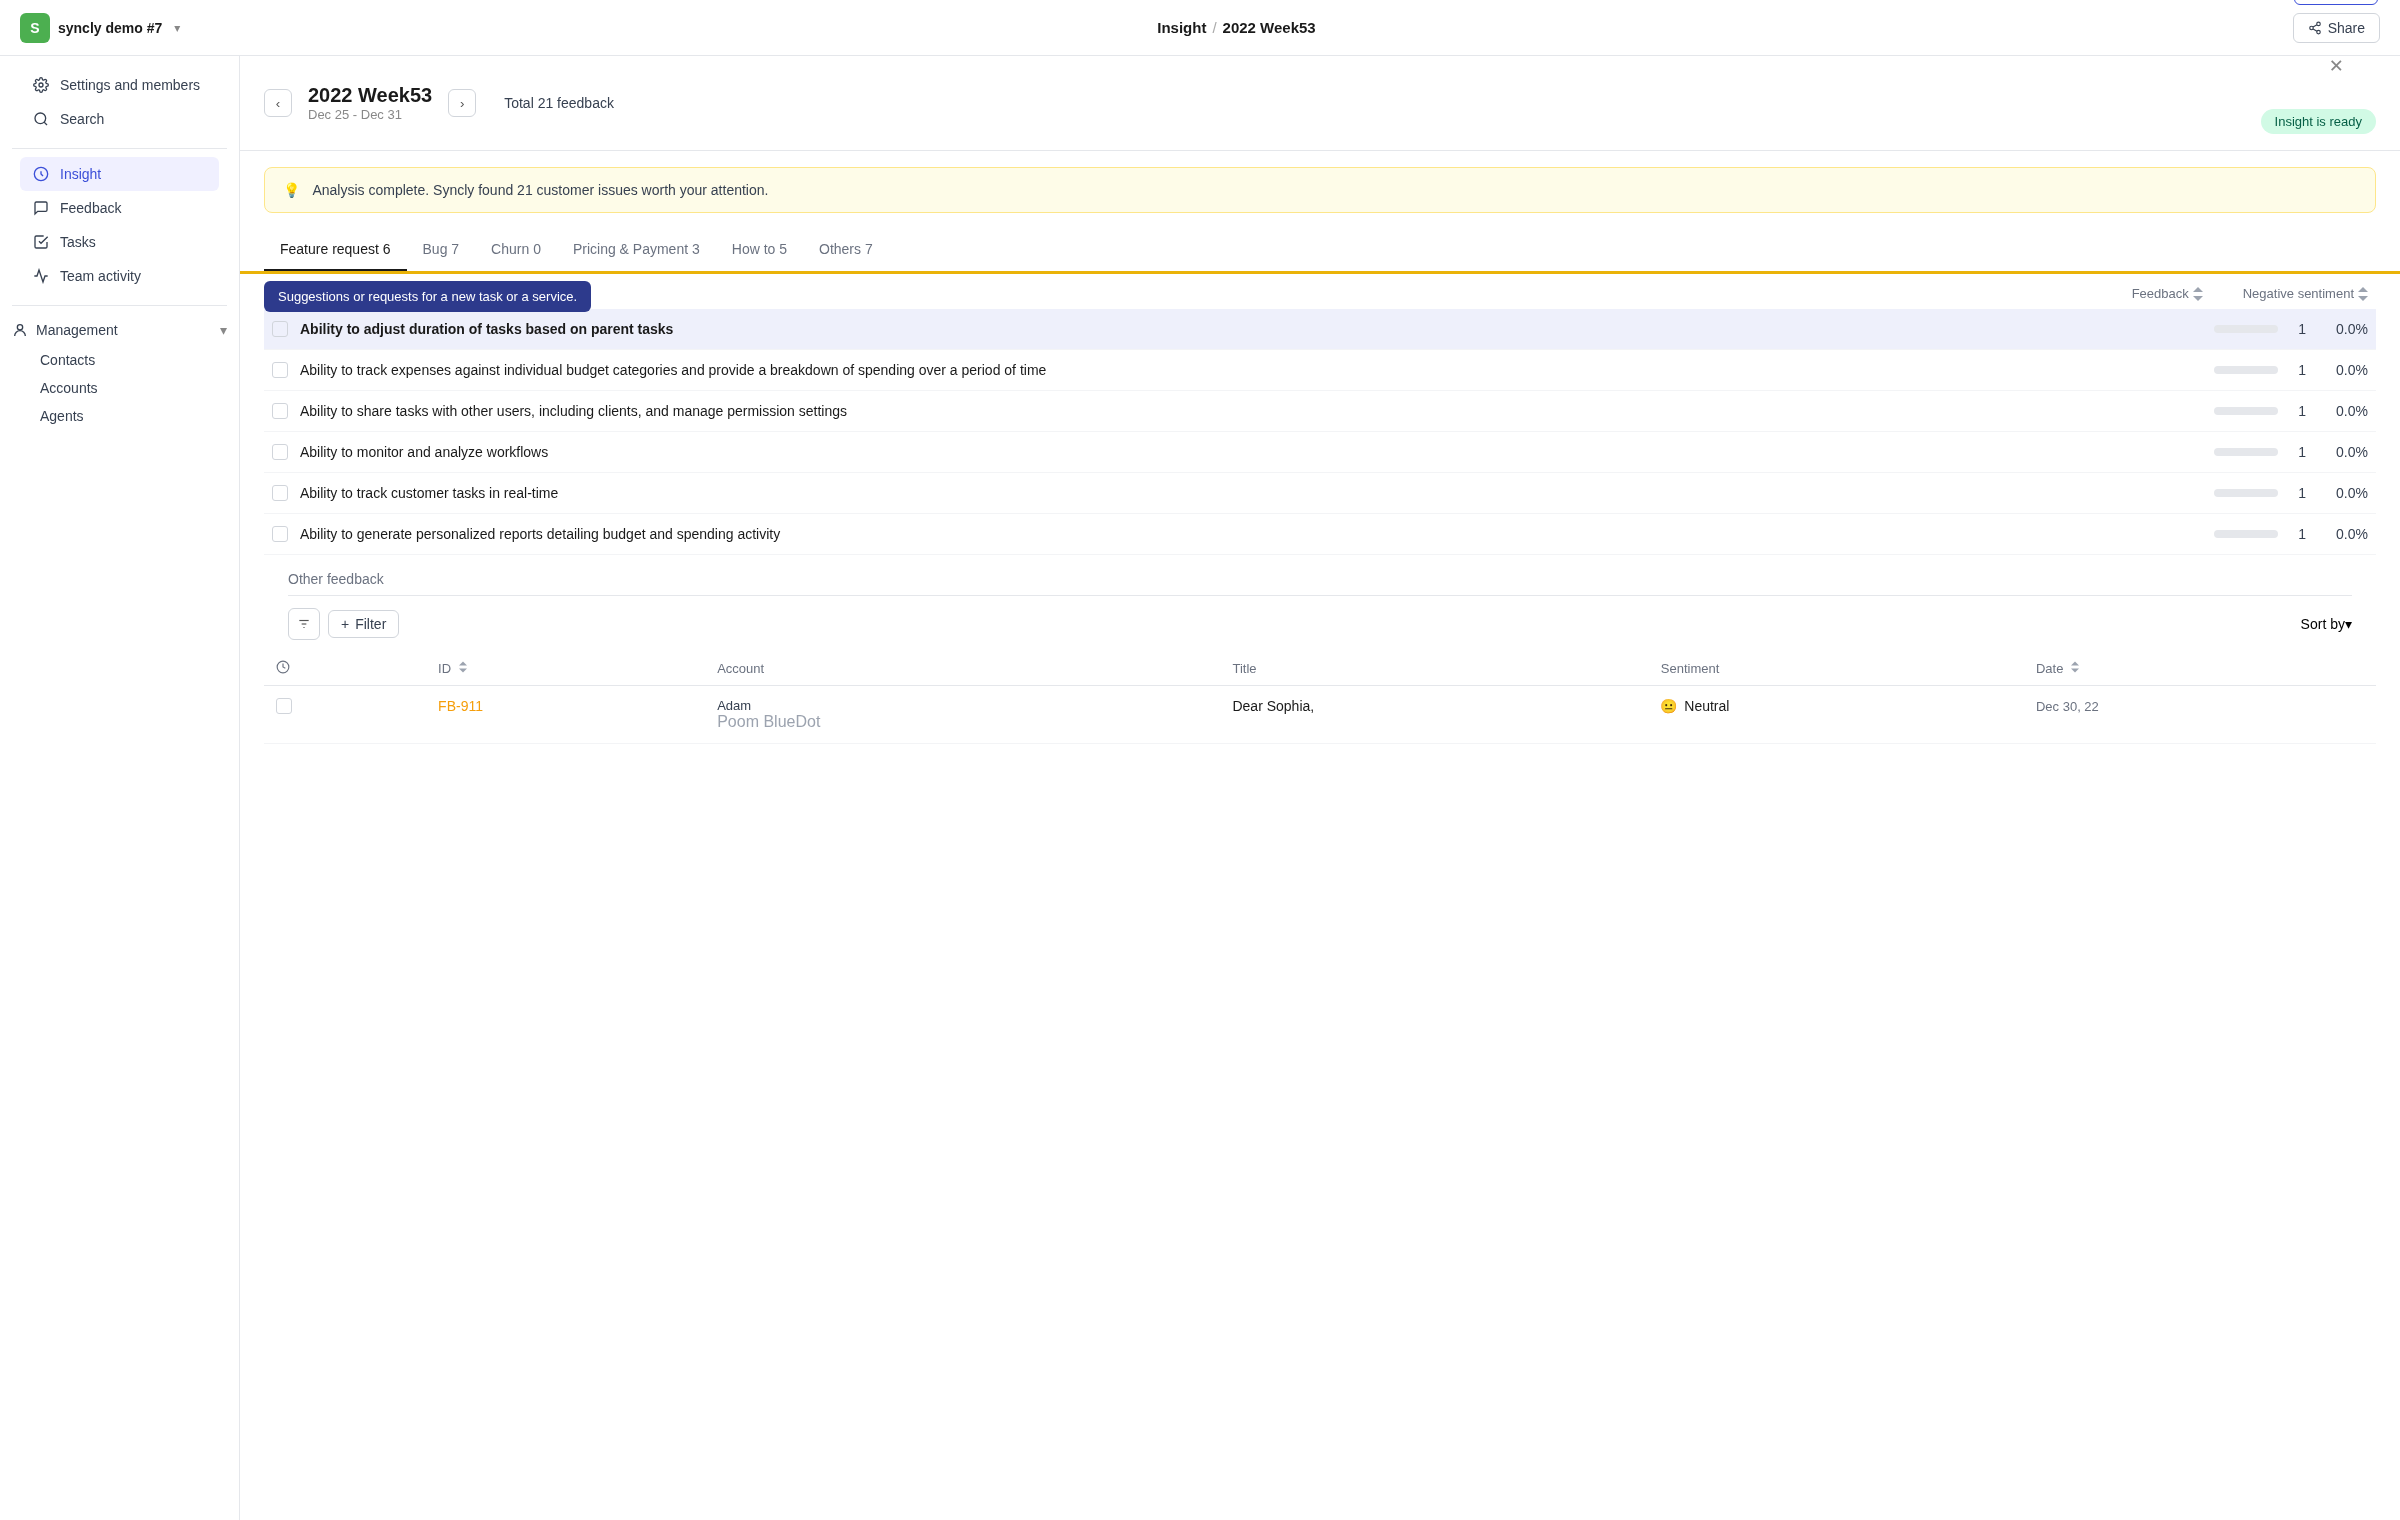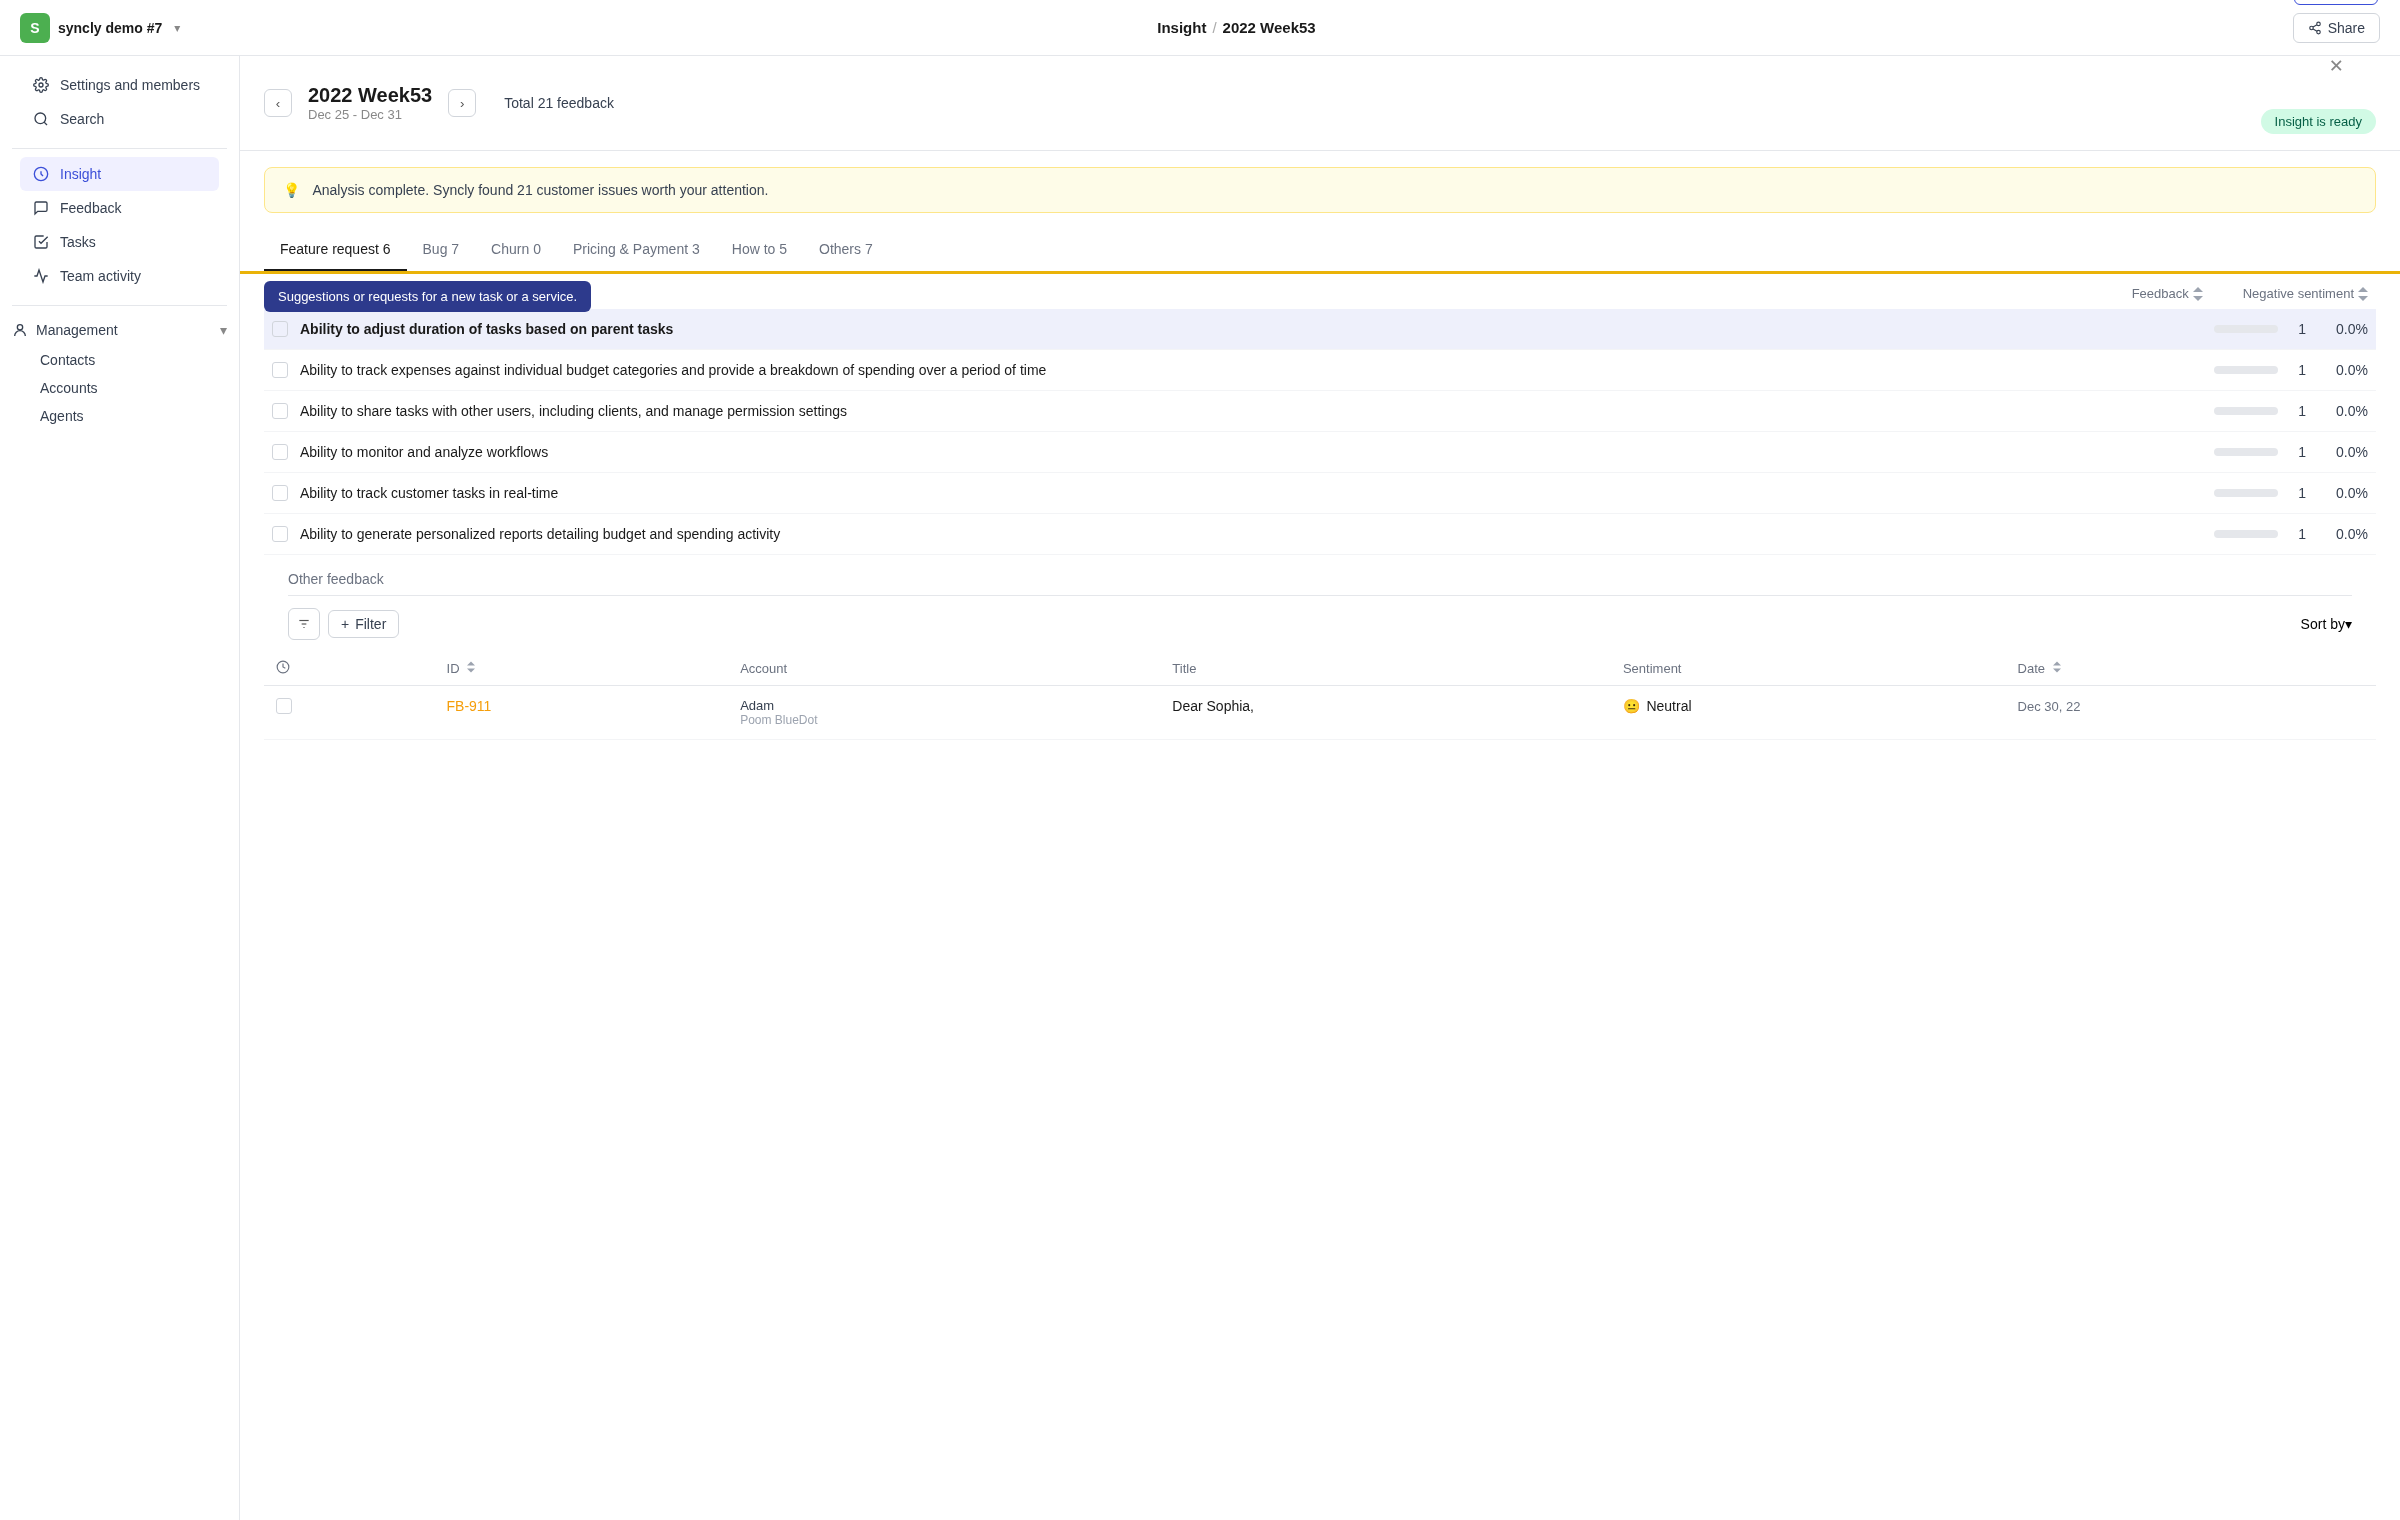--- a/index.html
+++ b/index.html
@@ -85,21 +85,21 @@
     .filter-icon-btn { width: 32px; height: 32px; border: 1px solid #d1d5db; background: #fff; border-radius: 6px; cursor: pointer; display: flex; align-items: center; justify-content: center; color: #555; }
     .filter-btn { display: flex; align-items: center; gap: 6px; border: 1px solid #d1d5db; background: #fff; color: #374151; padding: 5px 12px; border-radius: 6px; cursor: pointer; font-size: 14px; }
     .sort-btn { display: flex; align-items: center; color: #000000; font-size: 14px; cursor: pointer; background: transparent; border: none; }
 
     
     .fb-table { width: 100%; border-collapse: collapse; }
     .fb-table th { text-align: left; padding: 8px 12px; font-size: 13px; color: #6b7280; font-weight: 500; border-bottom: 1px solid #e5e7eb; }
     .fb-table td { padding: 12px 12px; font-size: 14px; border-bottom: 1px solid #f3f4f6; vertical-align: top; }
     .fb-id { color: #f59e0b; font-weight: 500; }
     .fb-account-name { font-size: 13px; color: #374151; }
-    .fb-account-sub { font-size: 12px; color: #9ca3af; }
+    .fb-account-sub { font-size: 16px; color: #9ca3af; }
     .fb-title { font-size: 14px; color: #1a1a1a; }
     .sentiment-badge { display: flex; align-items: center; gap: 6px; font-size: 14px; }
     .fb-date { font-size: 13px; color: #6b7280; }
 
     
     svg { flex-shrink: 0; }
   </style>
 </head>
 <body>
 

